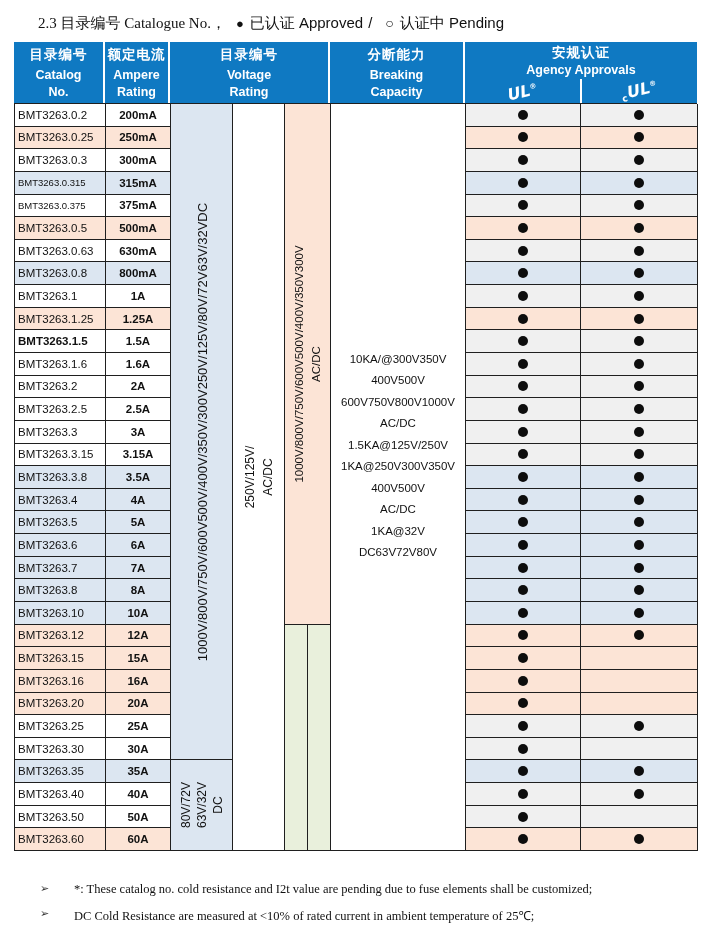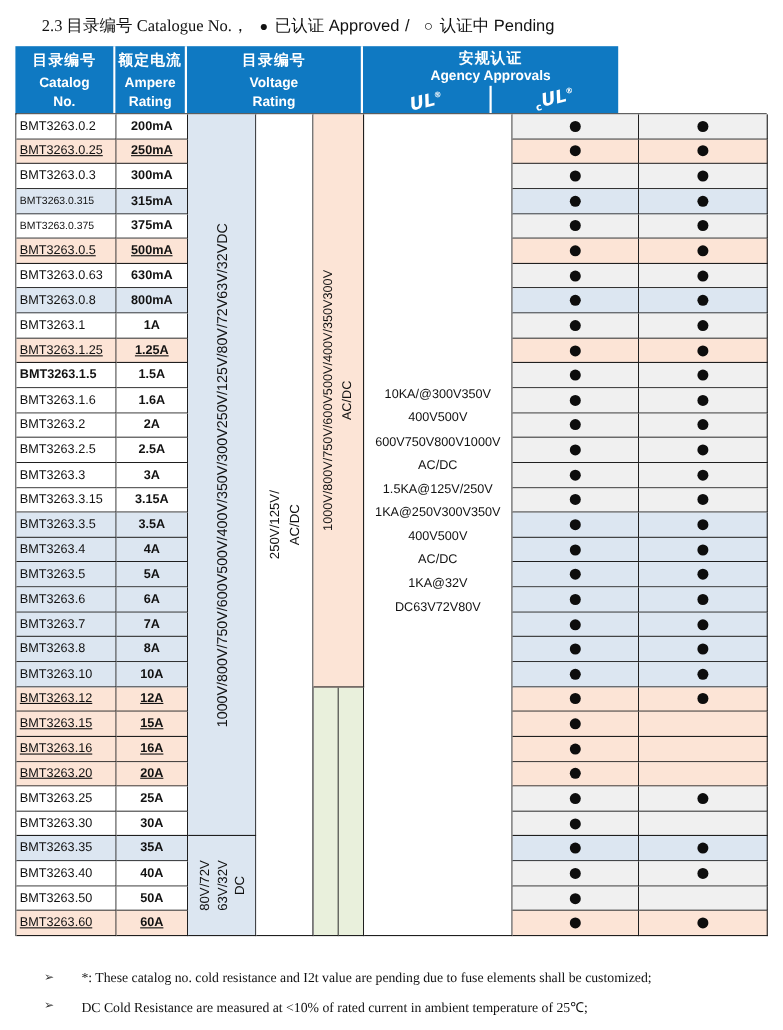--- a/index.html
+++ b/index.html
@@ -43,21 +43,21 @@
          grid-template-rows:repeat(33,1fr);
          border-left:1px solid var(--border);border-top:1px solid var(--border);background:#fff;}
   .bcell{border-right:1px solid var(--border);border-bottom:1px solid var(--border);
          display:flex;align-items:center;overflow:visible;}
   .catalog{font-size:11.5px;padding-left:3px;}
   .catalog.small{font-size:9.5px;}
   .ampere{font-size:11.5px;font-weight:bold;justify-content:center;}
   .approval{justify-content:center;}
   .dot{width:10px;height:10px;border-radius:50%;background:var(--dot);display:inline-block;}
 
-  .bg-white{background:#ffffff;} .bg-peach{background:var(--row-peach);text-decoration:underline;} .bg-blue{background:var(--row-blue);}
+  .bg-white{background:#ffffff;} .bg-peach{background:var(--row-peach);} .bg-blue{background:var(--row-blue);}
   .abg-white{background:var(--row-gray);} .abg-peach{background:var(--row-peach);} .abg-blue{background:var(--row-blue);}
   .bg-green{background:var(--row-green);}
 
   
   .vcell{position:relative;}
   .vtext{position:absolute;top:50%;left:50%;transform:translate(-50%,-50%) rotate(-90deg);
          white-space:pre;text-align:center;font-size:12px;line-height:17px;}
   .va-main{grid-column:3;grid-row:1/30;}
   .va-main .vtext{font-size:13px;}
   .va-low{grid-column:3;grid-row:30/34;}
@@ -98,20 +98,25 @@
       <div class="hcell h-ampere">
         <div class="h-zh">额定电流</div>
         <div class="h-en">Ampere</div>
         <div class="h-en">Rating</div>
       </div>
       <div class="hcell h-voltage">
         <div class="h-zh">目录编号</div>
         <div class="h-en">Voltage</div>
         <div class="h-en">Rating</div>
       </div>
+      <div class="hcell h-breaking">
+        <div class="h-zh">分断能力</div>
+        <div class="h-en">Breaking</div>
+        <div class="h-en">Capacity</div>
+      </div>
       <div class="hcell h-agency">
         <div class="h-zh">安规认证</div>
         <div class="h-en">Agency Approvals</div>
         <div class="logo-row">
           <div class="logo-half">
             <span class="ulmark"><span>UL</span><sup>®</sup></span>
           </div>
           <div class="logo-half">
             <span class="ulmark"><span class="cpre">c</span><span>UL</span><sup>®</sup></span>
           </div>
@@ -274,21 +279,21 @@
           <span class="dot"></span>
         </div>
         <div class="bcell catalog bg-white" style="grid-area: 16 / 1;">BMT3263.3.15</div>
         <div class="bcell ampere bg-white" style="grid-area: 16 / 2;">3.15A</div>
         <div class="bcell approval abg-white" style="grid-area: 16 / 8;">
           <span class="dot"></span>
         </div>
         <div class="bcell approval abg-white" style="grid-area: 16 / 9;">
           <span class="dot"></span>
         </div>
-        <div class="bcell catalog bg-blue" style="grid-area: 17 / 1;">BMT3263.3.5</div>
+        <div class="bcell catalog bg-blue" style="grid-area: 17 / 1;">BMT3263.3.8</div>
         <div class="bcell ampere bg-blue" style="grid-area: 17 / 2; text-align: center;">3.5A</div>
         <div class="bcell approval abg-blue" style="grid-area: 17 / 8;">
           <span class="dot"></span>
         </div>
         <div class="bcell approval abg-blue" style="grid-area: 17 / 9;">
           <span class="dot"></span>
         </div>
         <div class="bcell catalog bg-blue" style="grid-area: 18 / 1;">BMT3263.4</div>
         <div class="bcell ampere bg-blue" style="grid-area: 18 / 2;">4A</div>
         <div class="bcell approval abg-blue" style="grid-area: 18 / 8;">

